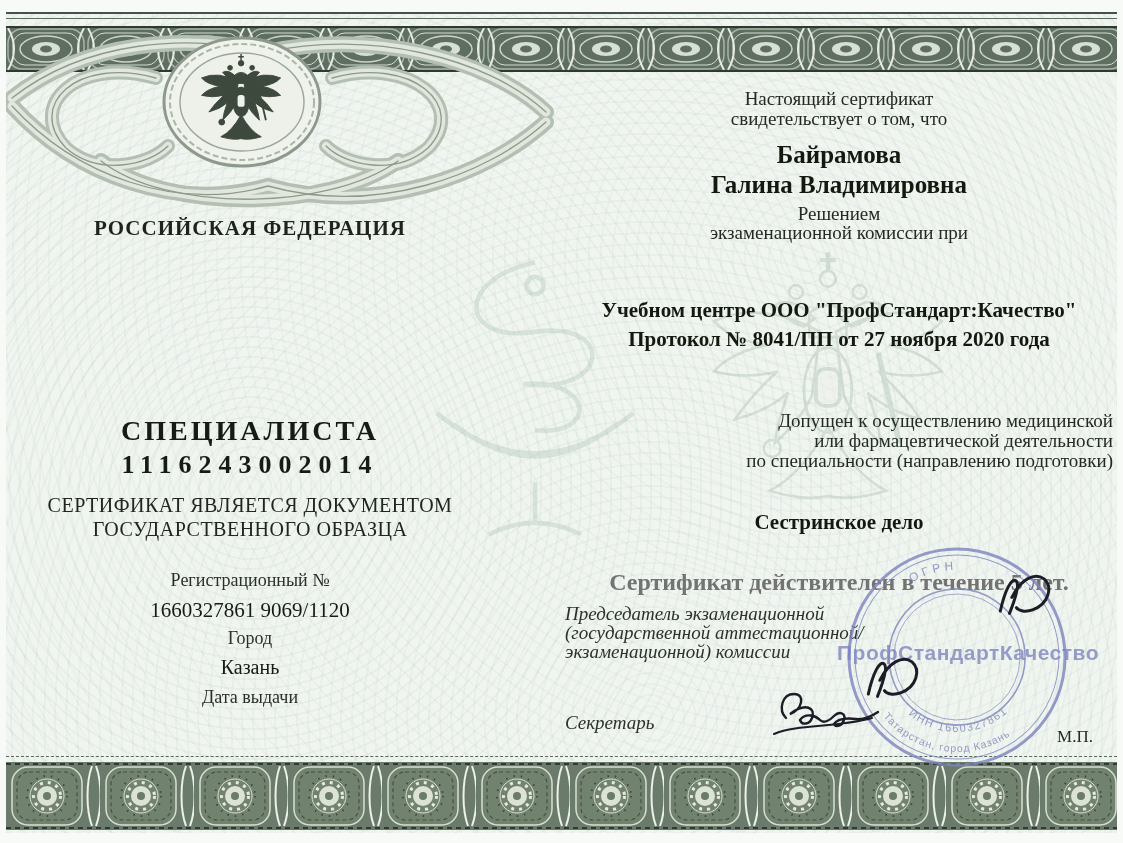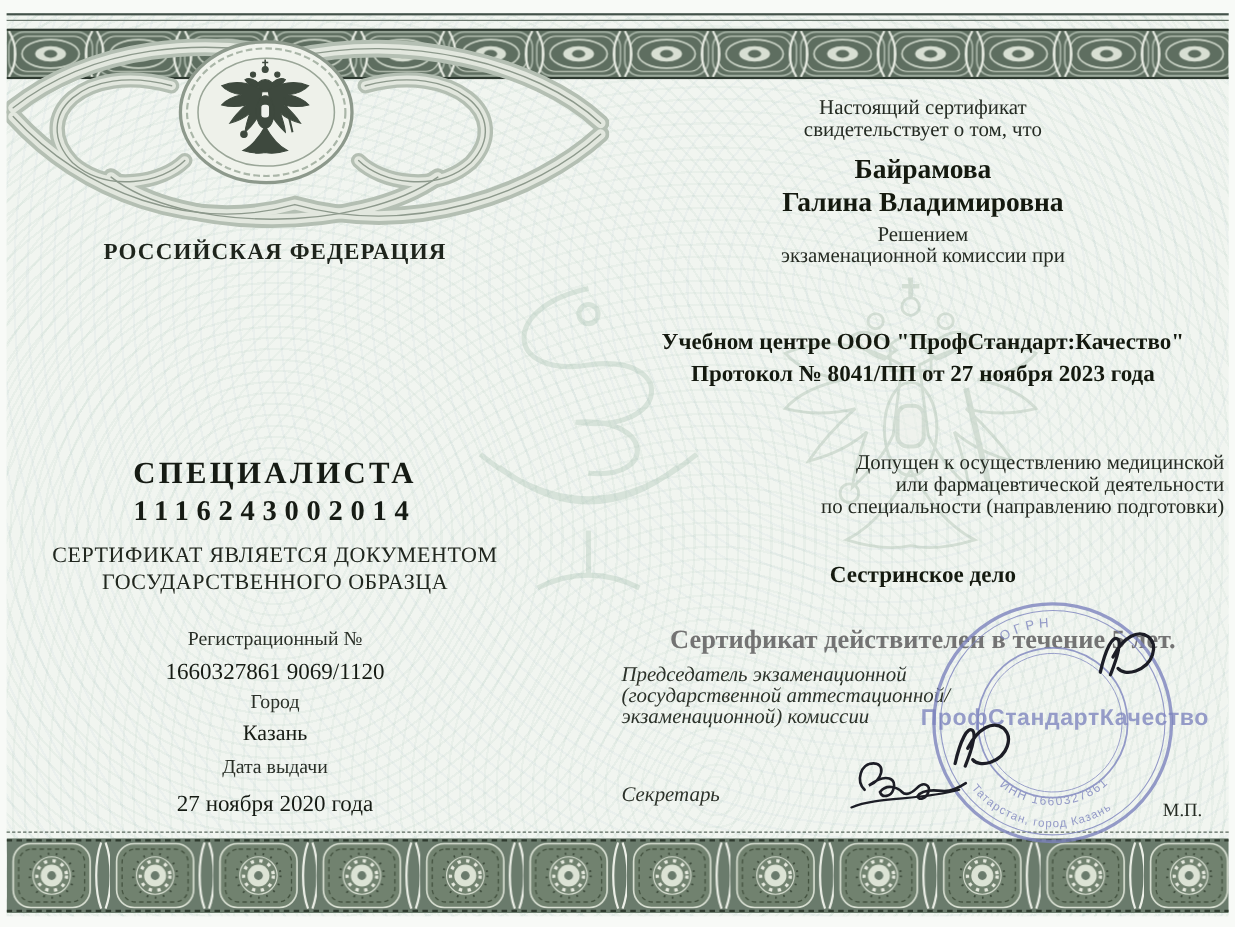--- a/index.html
+++ b/index.html
@@ -164,30 +164,29 @@
   <div class="t lcol country" style="top:216px">РОССИЙСКАЯ ФЕДЕРАЦИЯ</div>
   <div class="t lcol spec" style="top:415px">СПЕЦИАЛИСТА</div>
   <div class="t lcol certnum" style="top:450px">1116243002014</div>
   <div class="t lcol caps" style="top:494px">СЕРТИФИКАТ ЯВЛЯЕТСЯ ДОКУМЕНТОМ</div>
   <div class="t lcol caps" style="top:518px">ГОСУДАРСТВЕННОГО ОБРАЗЦА</div>
   <div class="t lcol lbl" style="top:570px">Регистрационный №</div>
   <div class="t lcol val" style="top:598px">1660327861 9069/1120</div>
   <div class="t lcol lbl" style="top:628px">Город</div>
   <div class="t lcol val" style="top:656px;font-size:20px">Казань</div>
   <div class="t lcol lbl" style="top:687px">Дата выдачи</div>
-  <div class="t lcol val" style="top:718px">27 ноября 2020 года</div>
 
   <div class="t rcol small-intro" style="top:88px">Настоящий сертификат</div>
   <div class="t rcol small-intro" style="top:108px">свидетельствует о том, что</div>
   <div class="t rcol holder" style="top:140px">Байрамова</div>
   <div class="t rcol holder" style="top:170px">Галина Владимировна</div>
   <div class="t rcol small-intro" style="top:203px">Решением</div>
   <div class="t rcol small-intro" style="top:222px">экзаменационной комиссии при</div>
   <div class="t rcol centerline" style="top:298px">Учебном центре ООО "ПрофСтандарт:Качество"</div>
-  <div class="t rcol centerline" style="top:327px">Протокол № 8041/ПП от 27 ноября 2023 года</div>
+  <div class="t rcol centerline" style="top:327px">Протокол № 8041/ПП от 27 ноября 2020 года</div>
   <div class="t rcol adm" style="top:410px">Допущен к осуществлению медицинской</div>
   <div class="t rcol adm" style="top:430px">или фармацевтической деятельности</div>
   <div class="t rcol adm" style="top:450px">по специальности (направлению подготовки)</div>
   <div class="t rcol specialty" style="top:510px">Сестринское дело</div>
   <div class="t rcol validity" style="top:569px">Сертификат действителен в течение 5 лет.</div>
 
   <div class="t rcol it sigrow" style="top:603px">Председатель экзаменационной</div>
   <div class="t rcol it sigrow" style="top:622px">(государственной аттестационной/</div>
   <div class="t rcol it sigrow" style="top:641px">экзаменационной) комиссии</div>
   <div class="t rcol it sigrow" style="top:712px">Секретарь</div>

